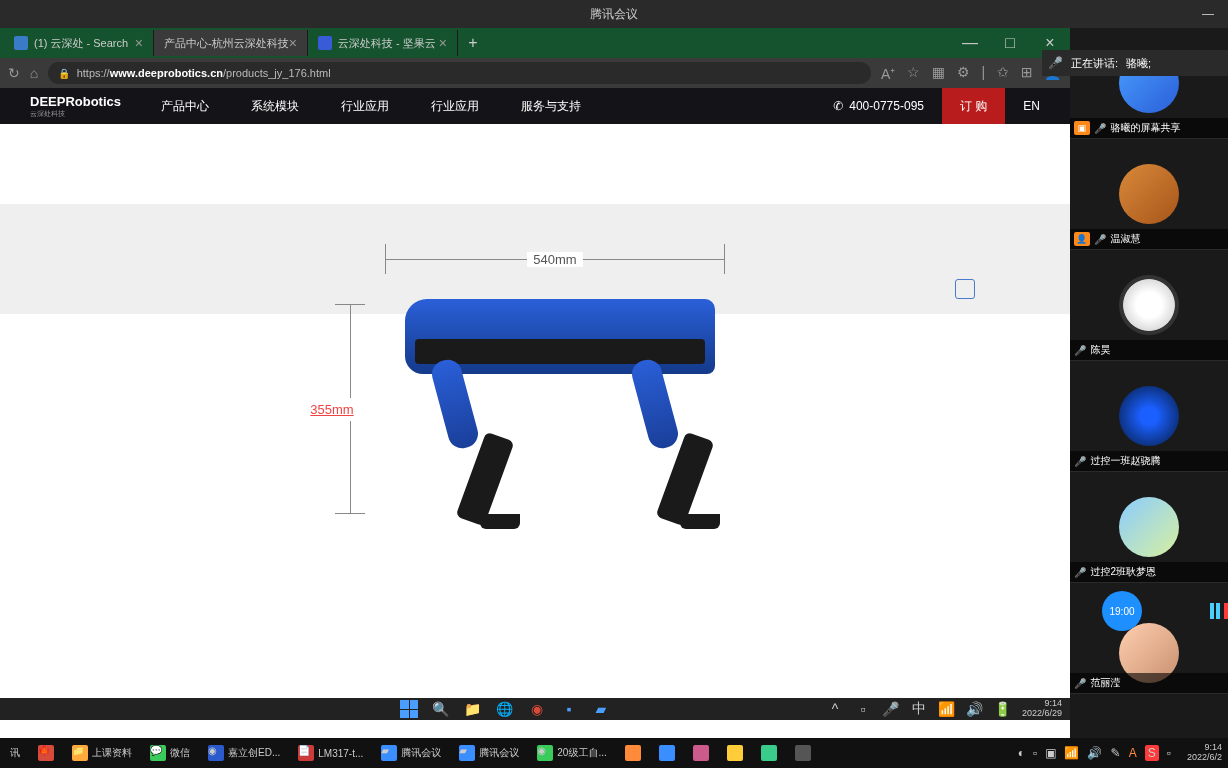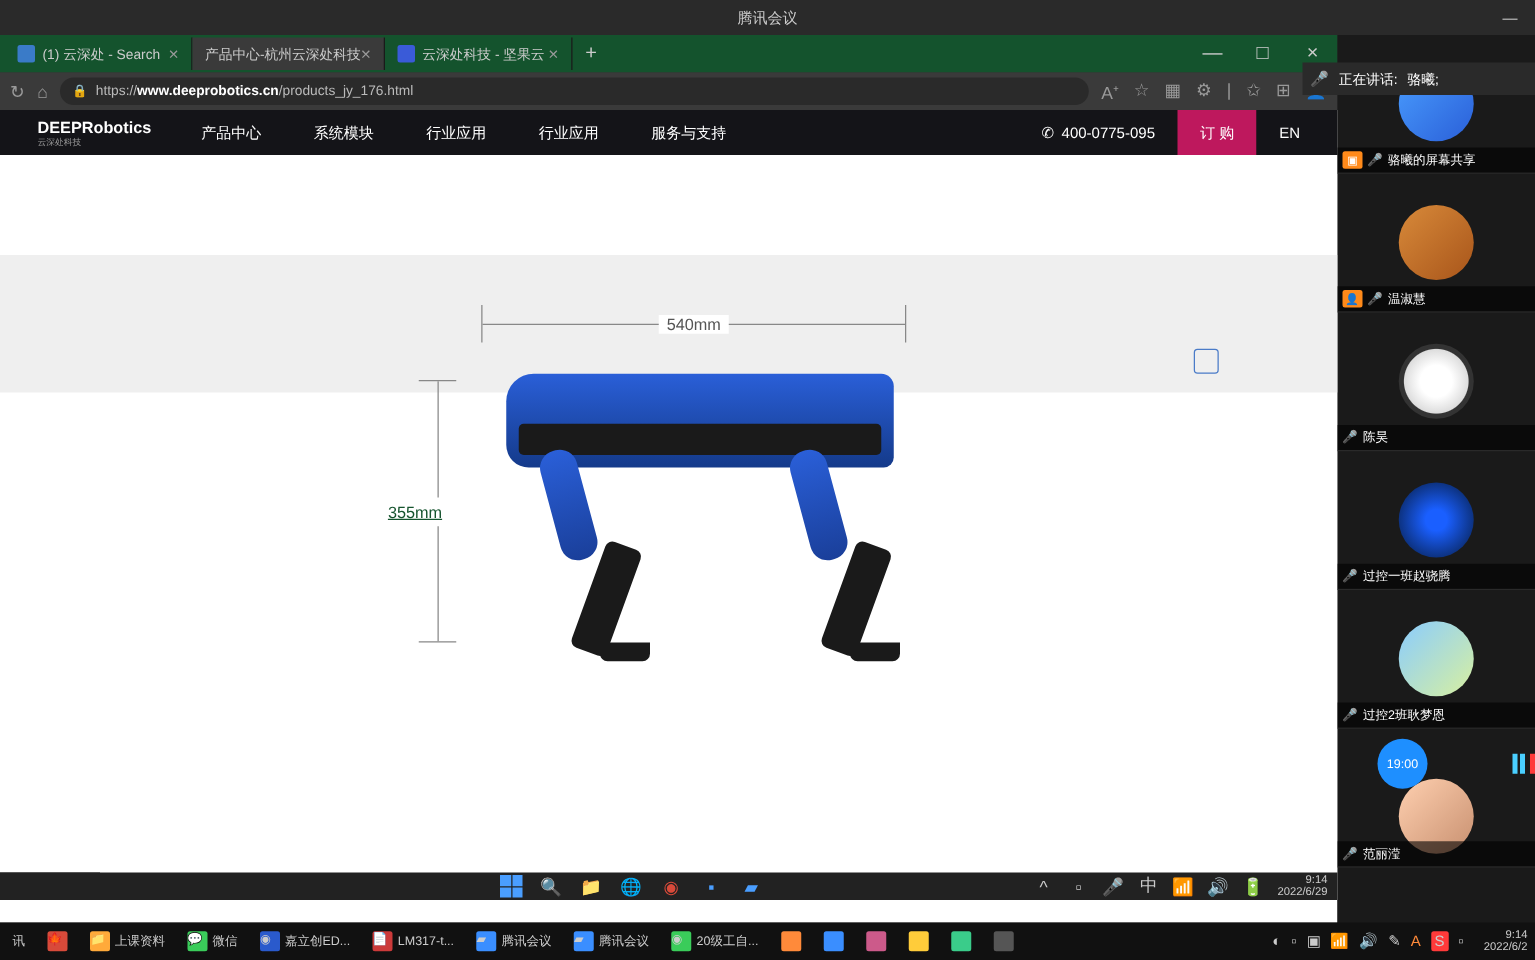--- a/index.html
+++ b/index.html
@@ -27,34 +27,34 @@
 .url-box .lock { margin-right: 6px; font-size: 10px; }
 .addr-icons { display: flex; gap: 12px; color: #999; }
 .addr-icons span { cursor: pointer; font-size: 14px; }
 
 .page-content { flex: 1; background: #fff; display: flex; flex-direction: column; overflow: hidden; }
 .site-nav { height: 36px; background: #141418; display: flex; align-items: center; padding: 0 30px; color: #fff; font-size: 12px; }
 .logo { font-weight: bold; font-size: 13px; margin-right: 40px; }
 .logo small { display: block; font-size: 7px; font-weight: normal; color: #999; }
 .nav-item { margin-right: 42px; cursor: pointer; }
 .phone { margin-left: auto; display: flex; align-items: center; gap: 6px; }
-.order-btn { background: #be185d; padding: 24px 18px; margin: 0 18px; cursor: pointer; }
+.order-btn { background: #b91c1c; padding: 24px 18px; margin: 0 18px; cursor: pointer; }
 
 .page-body { flex: 1; background: #fff; padding: 30px 40px; position: relative; }
 .gray-band { position: absolute; left: 0; right: 0; top: 80px; height: 110px; background: #efefef; }
 .content-title { position: relative; z-index: 2; font-size: 24px; color: #222; margin-top: 50px; }
 .content-title .blue { color: #1e5bd6; }
 .content-title .unit { font-size: 12px; color: #888; margin-left: 10px; }
 
 .diagram-area { position: relative; z-index: 2; margin-top: 80px; display: flex; justify-content: space-around; align-items: center; height: 320px; }
 .robot-side { position: relative; width: 420px; height: 300px; text-align: right; }
 .dim-top { position: absolute; top: 0; left: 60px; right: 20px; height: 30px; border-left: 1px solid #888; border-right: 1px solid #888; display: flex; align-items: center; justify-content: center; font-size: 13px; color: #555; }
 .dim-top::before { content: ""; position: absolute; left: 0; right: 0; top: 15px; border-top: 1px solid #888; }
 .dim-top span { background: #fff; padding: 0 6px; position: relative; z-index: 1; }
-.dim-left { position: absolute; left: 10px; top: 60px; bottom: 30px; width: 30px; border-top: 1px solid #888; border-bottom: 1px solid #888; display: flex; align-items: center; justify-content: center; font-size: 13px; color: #14532d; text-decoration: underline; }
+.dim-left { position: absolute; left: 10px; top: 60px; bottom: 30px; width: 30px; border-top: 1px solid #888; border-bottom: 1px solid #888; display: flex; align-items: center; justify-content: center; font-size: 13px; color: #ef4444; text-decoration: underline; }
 .dim-left::before { content: ""; position: absolute; top: 0; bottom: 0; left: 15px; border-left: 1px solid #888; }
 .dim-left span { background: #fff; padding: 4px 0; position: relative; z-index: 1; transform: translateX(-18px); }
 .robot-side-body { position: absolute; left: 80px; top: 55px; width: 310px; height: 75px; background: linear-gradient(180deg, #2a5fd8, #143a8a); border-radius: 22px 10px 8px 18px; }
 .robot-side-body::after { content: ""; position: absolute; left: 10px; right: 10px; top: 40px; height: 25px; background: #1a1a1a; border-radius: 4px; }
 .leg { position: absolute; width: 30px; background: linear-gradient(180deg, #2a5fd8, #1a3f9a); border-radius: 14px; }
 .leg1 { left: 115px; top: 115px; height: 90px; transform: rotate(-15deg); }
 .leg2 { left: 145px; top: 190px; height: 90px; background: #1a1a1a; transform: rotate(20deg); border-radius: 6px; }
 .leg3 { left: 315px; top: 115px; height: 90px; transform: rotate(-15deg); }
 .leg4 { left: 345px; top: 190px; height: 90px; background: #1a1a1a; transform: rotate(20deg); border-radius: 6px; }
 .foot { position: absolute; width: 40px; height: 15px; background: #1a1a1a; border-radius: 0 0 6px 6px; }

